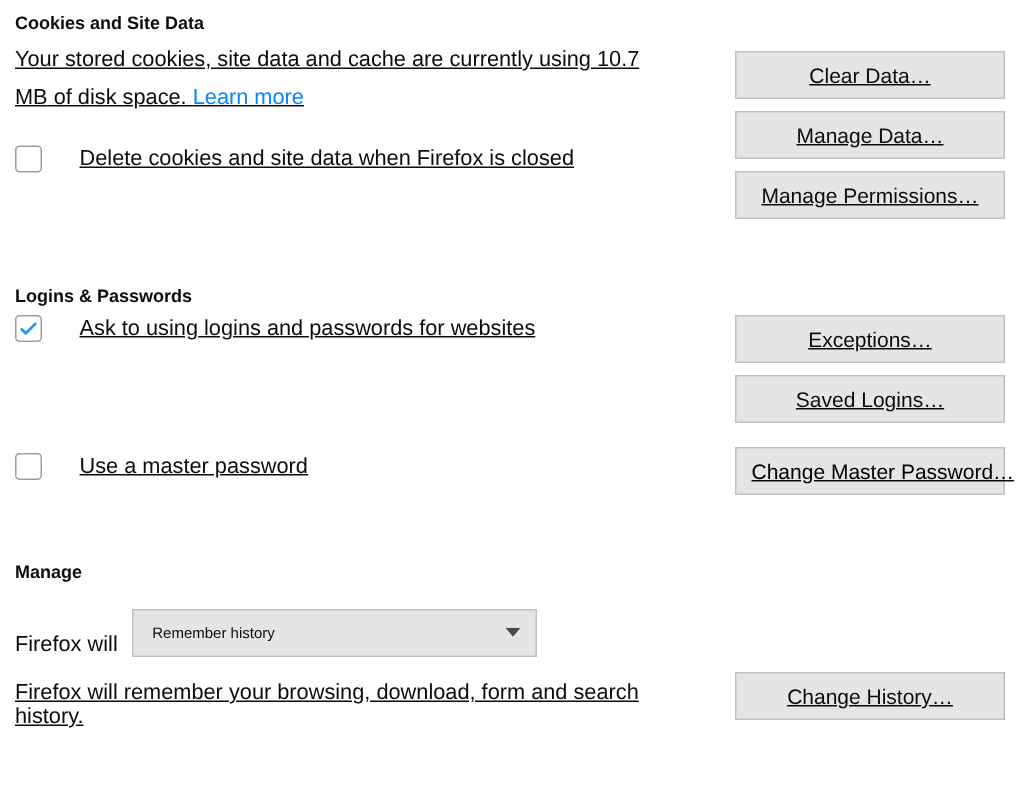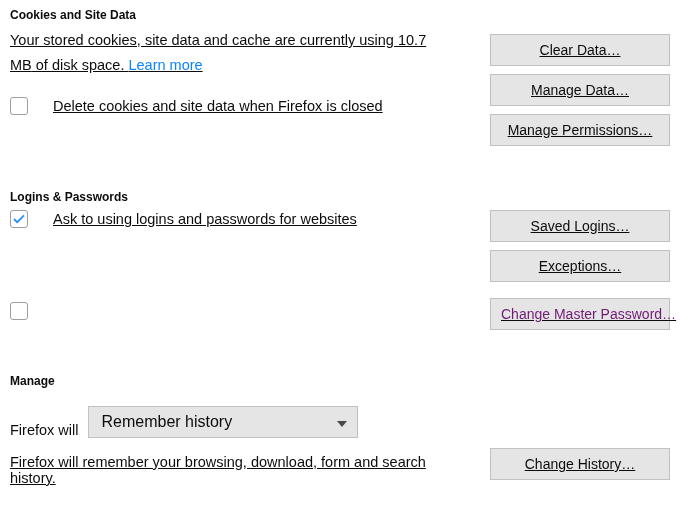--- a/index.html
+++ b/index.html
@@ -42,21 +42,21 @@
     button.pref-btn {
       height: 32px;
       background: #e5e5e5;
       border: 1px solid #c1c1c1;
       font-size: 14px;
       color: #0c0c0d;
       padding: 0 10px;
       cursor: default;
       white-space: nowrap;
     }
-    button.pref-btn.disabled { color: #701a75; }
+    button.pref-btn.disabled { color: #000000; }
     .check-row {
       display: flex;
       align-items: center;
       gap: 25px;
       margin-top: 18px;
     }
     .checkbox {
       width: 18px; height: 18px;
       border: 1px solid #9e9e9e;
       border-radius: 3px;
@@ -76,21 +76,21 @@
     .hist-row { display: flex; align-items: flex-end; gap: 10px; margin-top: 18px;}
     .select {
       position: relative;
       width: 270px;
       height: 32px;
       background: #e5e5e5;
       border: 1px solid #c1c1c1;
       display: flex;
       align-items: center;
       padding: 0 30px 0 12px;
-      font-size: 16px;
+      font-size: 10px;
     }
     .select .caret {
       position: absolute; right: 10px; top: 50%; transform: translateY(-50%);
     }
     .history-desc { margin-top: 16px; gap: 15px; }
   </style>
 </head>
 <body>
 
 <div class="section">
@@ -122,30 +122,31 @@
       <div class="check-row" style="margin-top:0">
         <span class="checkbox checked">
           <svg width="12" height="12" viewBox="0 0 12 12">
               <path d="M1 6 L4.2 9.2 L11 2.4" stroke="#2690ff" stroke-width="1.8" fill="none"></path>
             </svg>
         </span>
         <span>Ask to using logins and passwords for websites</span>
       </div>
     </div>
     <div class="btn-col" style="margin-top:0">
+      <button class="pref-btn">Exceptions…</button>
       <button class="pref-btn">Saved Logins…</button>
-      <button class="pref-btn">Exceptions…</button>
     </div>
   </div>
   <div class="row" style="margin-top:2px">
     <div class="left-stack">
       <div class="check-row">
         <span class="checkbox">
           
         </span>
+        <span>Use a master password</span>
       </div>
     </div>
     <div class="btn-col" style="margin-top:14px">
       <button class="pref-btn disabled">Change Master Password…</button>
     </div>
   </div>
 </div>
 
 <div class="section">
   <h2 class="section-title">Manage</h2>

